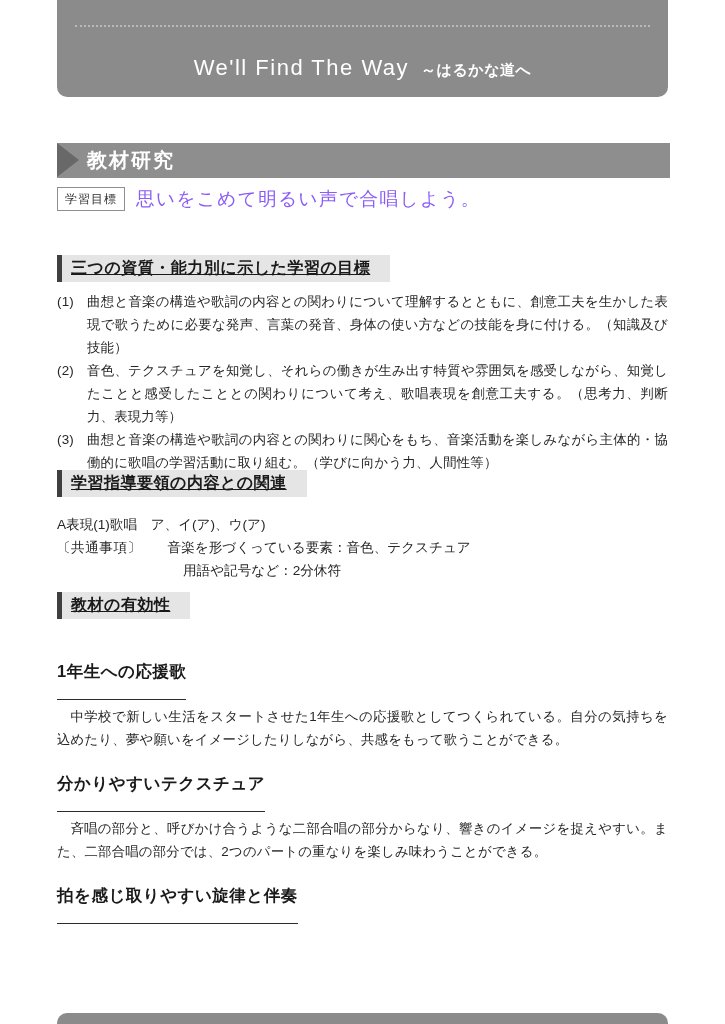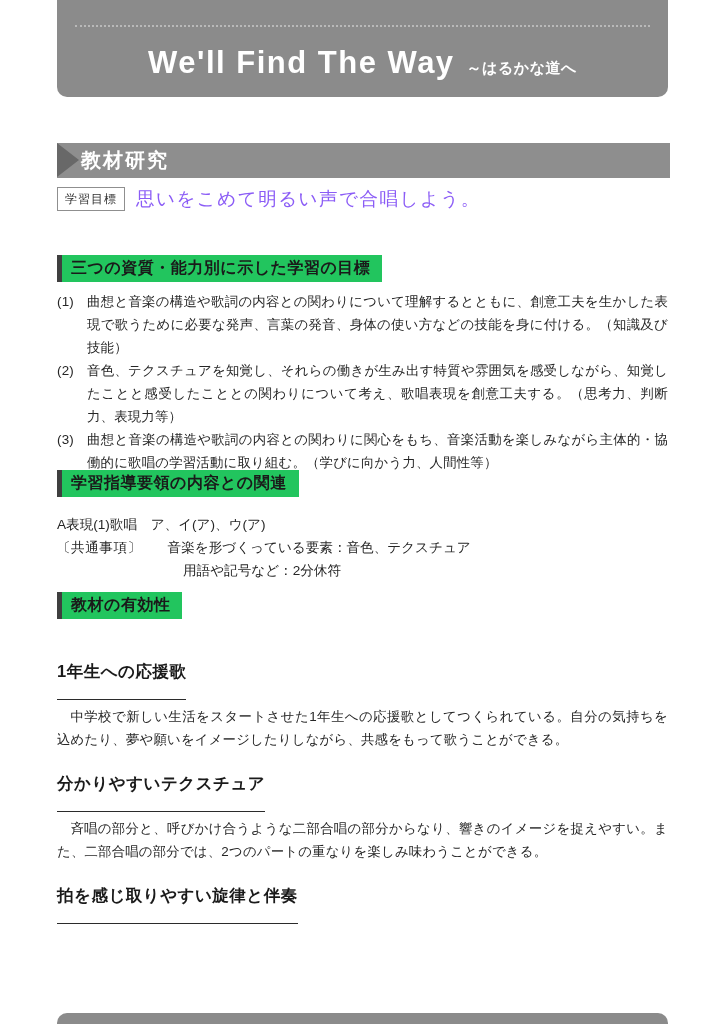--- a/index.html
+++ b/index.html
@@ -34,22 +34,22 @@
     top: 47px;
     border-top: 2px dotted #b9b9b9;
   }
   .banner-titles {
     display: flex;
     align-items: baseline;
     white-space: nowrap;
   }
   .banner-title {
     color: #ffffff;
-    font-weight: bold;
-    font-size: 31px;
+    font-weight: normal;
+    font-size: 22px;
     letter-spacing: 1.5px;
   }
   .banner-subtitle {
     color: #ffffff;
     font-weight: bold;
     font-size: 15px;
     margin-left: 12px;
     letter-spacing: 0.5px;
   }
 
@@ -72,21 +72,21 @@
     height: 0;
     border-top: 17.5px solid transparent;
     border-bottom: 17.5px solid transparent;
     border-left: 22px solid #686868;
   }
   .chapter-title {
     color: #ffffff;
     font-weight: bold;
     font-size: 20px;
     letter-spacing: 2px;
-    padding-left: 24px;
+    padding-left: 30px;
   }
 
   
   .goal-row {
     position: absolute;
     left: 57px;
     width: 611px;
     top: 186px;
     display: flex;
     align-items: center;
@@ -108,27 +108,28 @@
   }
 
   
   .section { position: absolute; left: 57px; width: 611px; }
   .sec-objectives   { top: 255px; }
   .sec-curriculum   { top: 470px; }
   .sec-effectiveness{ top: 592px; }
 
   .section-heading {
     display: inline-block;
-    background: #22c55e;
+    background: #e5e5e5;
     border-left: 5px solid #3f3f3f;
-    padding: 3px 12px 3px 9px;
+    padding: 3px 20px 3px 9px;
     font-size: 16px;
     font-weight: bold;
     color: #1a1a1a;
     letter-spacing: 0.5px;
+    text-decoration: underline;
   }
   .sec-objectives .section-heading { margin-bottom: 8px; }
   .sec-curriculum .section-heading { margin-bottom: 16px; }
   .sec-effectiveness .section-heading { margin-bottom: 20px; }
 
   .body-text {
     font-size: 13.4px;
     line-height: 23px;
     color: #262626;
     text-align: justify;

